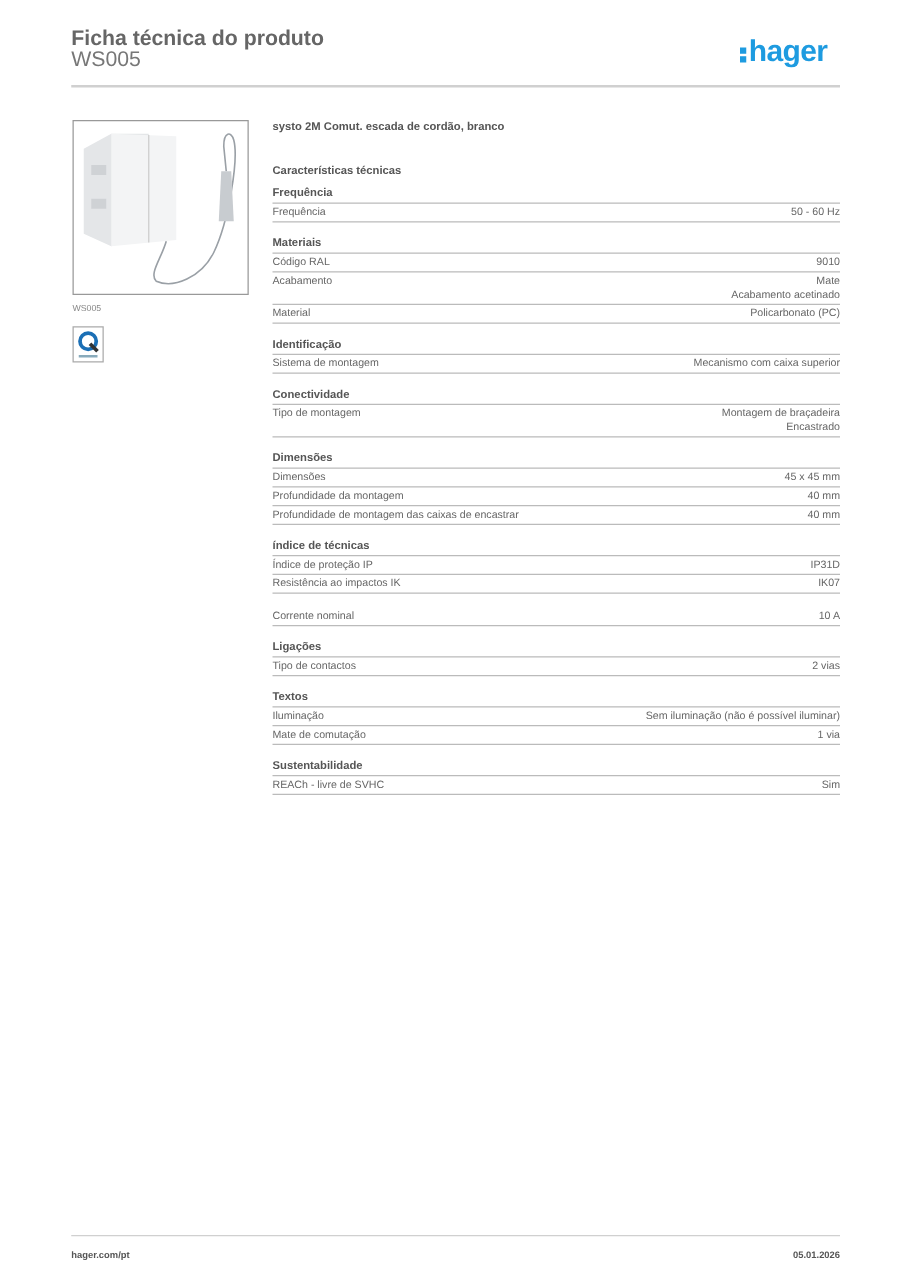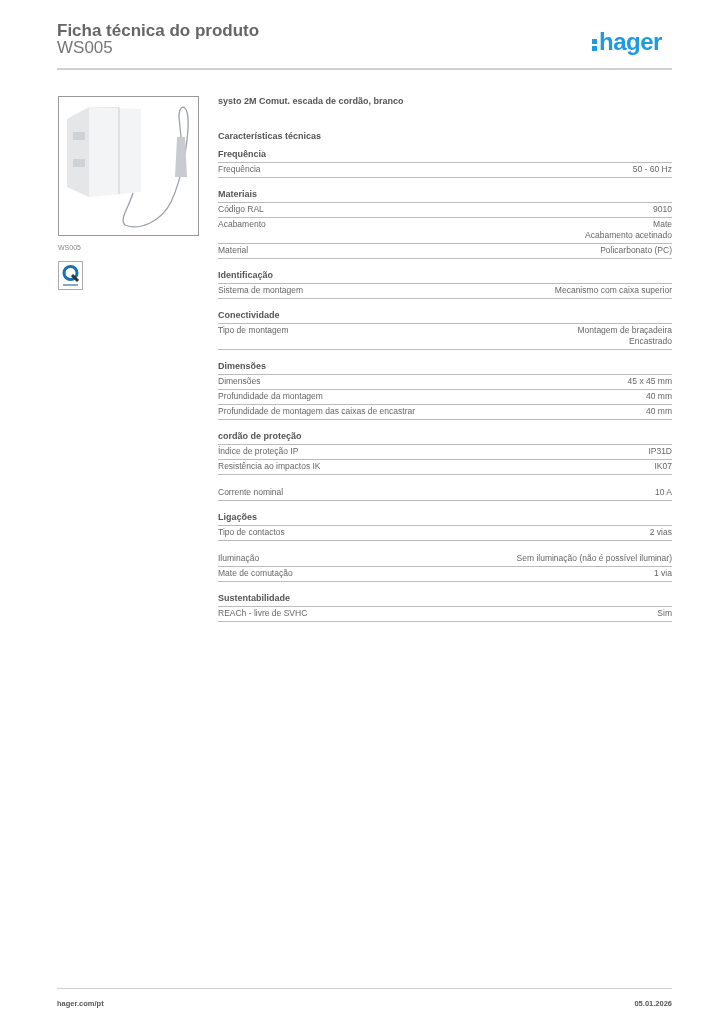--- a/index.html
+++ b/index.html
@@ -124,21 +124,21 @@
           </span>
         </div>
         <div class="row">
           <span>Profundidade de montagem das caixas de encastrar</span>
           <span class="v">
             <div>40 mm</div>
           </span>
         </div>
       </div>
       <div class="group" style="margin-top: 11px;">
-        <div class="group-title">cordão de proteção</div>
+        <div class="group-title">índice de técnicas</div>
         <div class="row">
           <span>Índice de proteção IP</span>
           <span class="v">
             <div>IP31D</div>
           </span>
         </div>
         <div class="row">
           <span>Resistência ao impactos IK</span>
           <span class="v">
             <div>IK07</div>
@@ -156,20 +156,21 @@
       <div class="group" style="margin-top: 11px;">
         <div class="group-title">Ligações</div>
         <div class="row">
           <span>Tipo de contactos</span>
           <span class="v">
             <div>2 vias</div>
           </span>
         </div>
       </div>
       <div class="group" style="margin-top: 11px;">
+        <div class="group-title">Textos</div>
         <div class="row">
           <span>Iluminação</span>
           <span class="v">
             <div>Sem iluminação (não é possível iluminar)</div>
           </span>
         </div>
         <div class="row">
           <span>Mate de comutação</span>
           <span class="v">
             <div>1 via</div>

